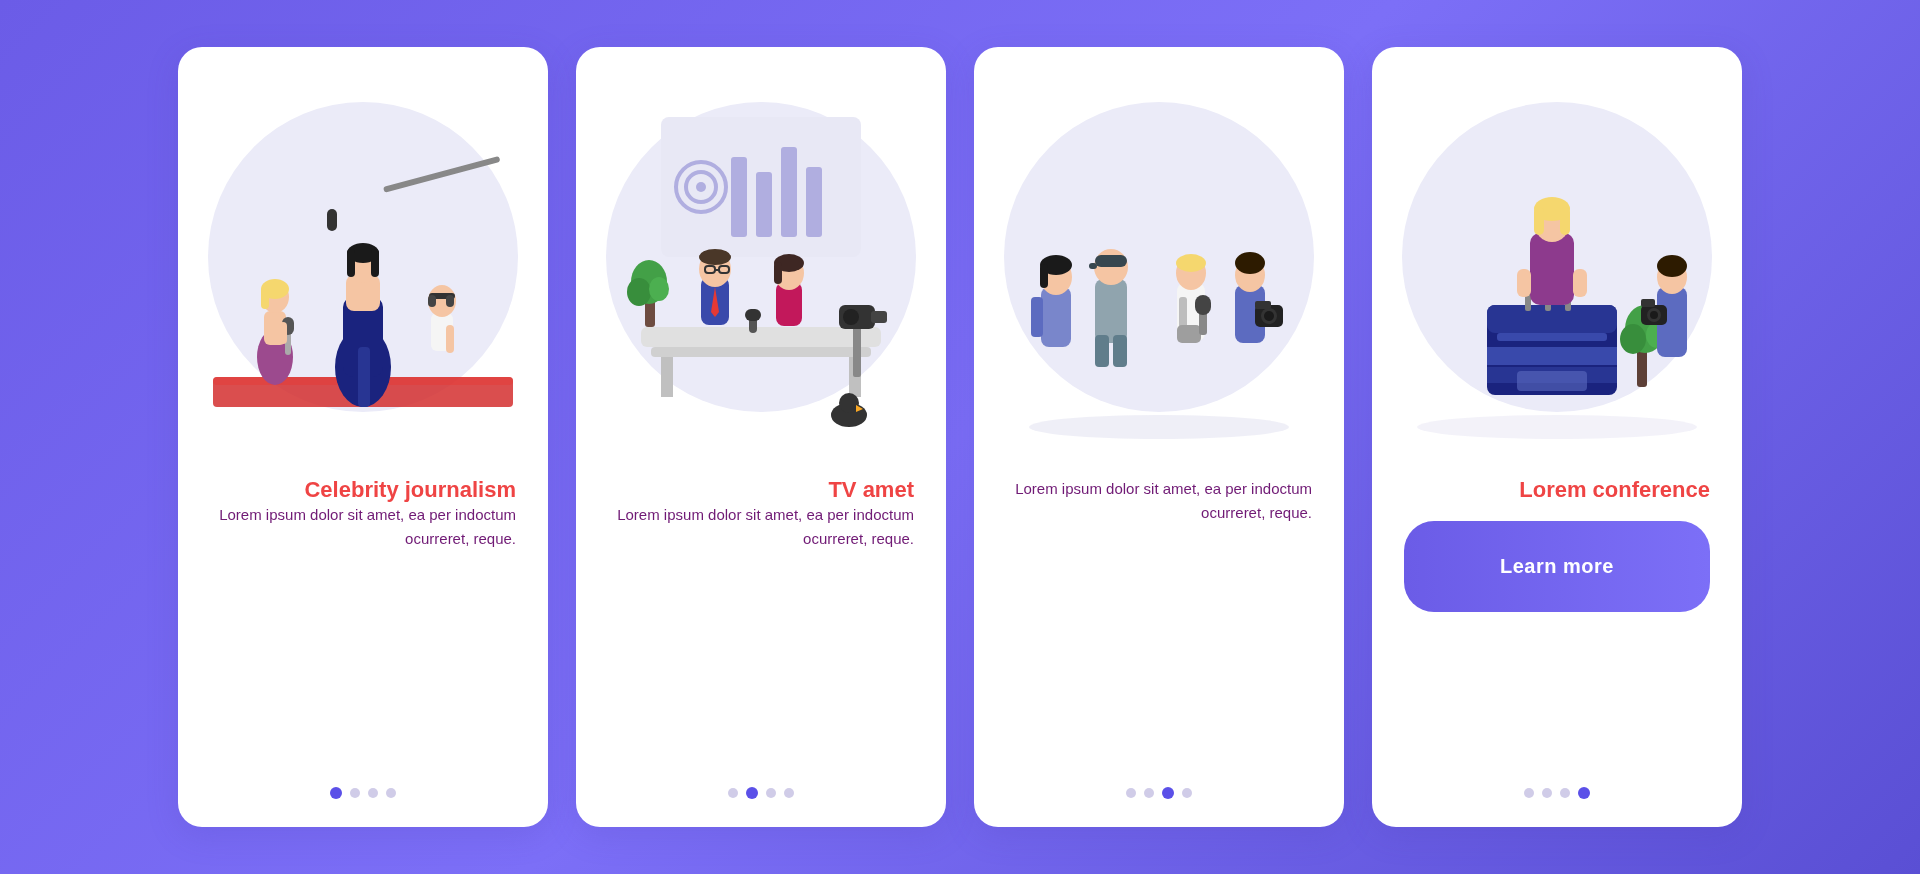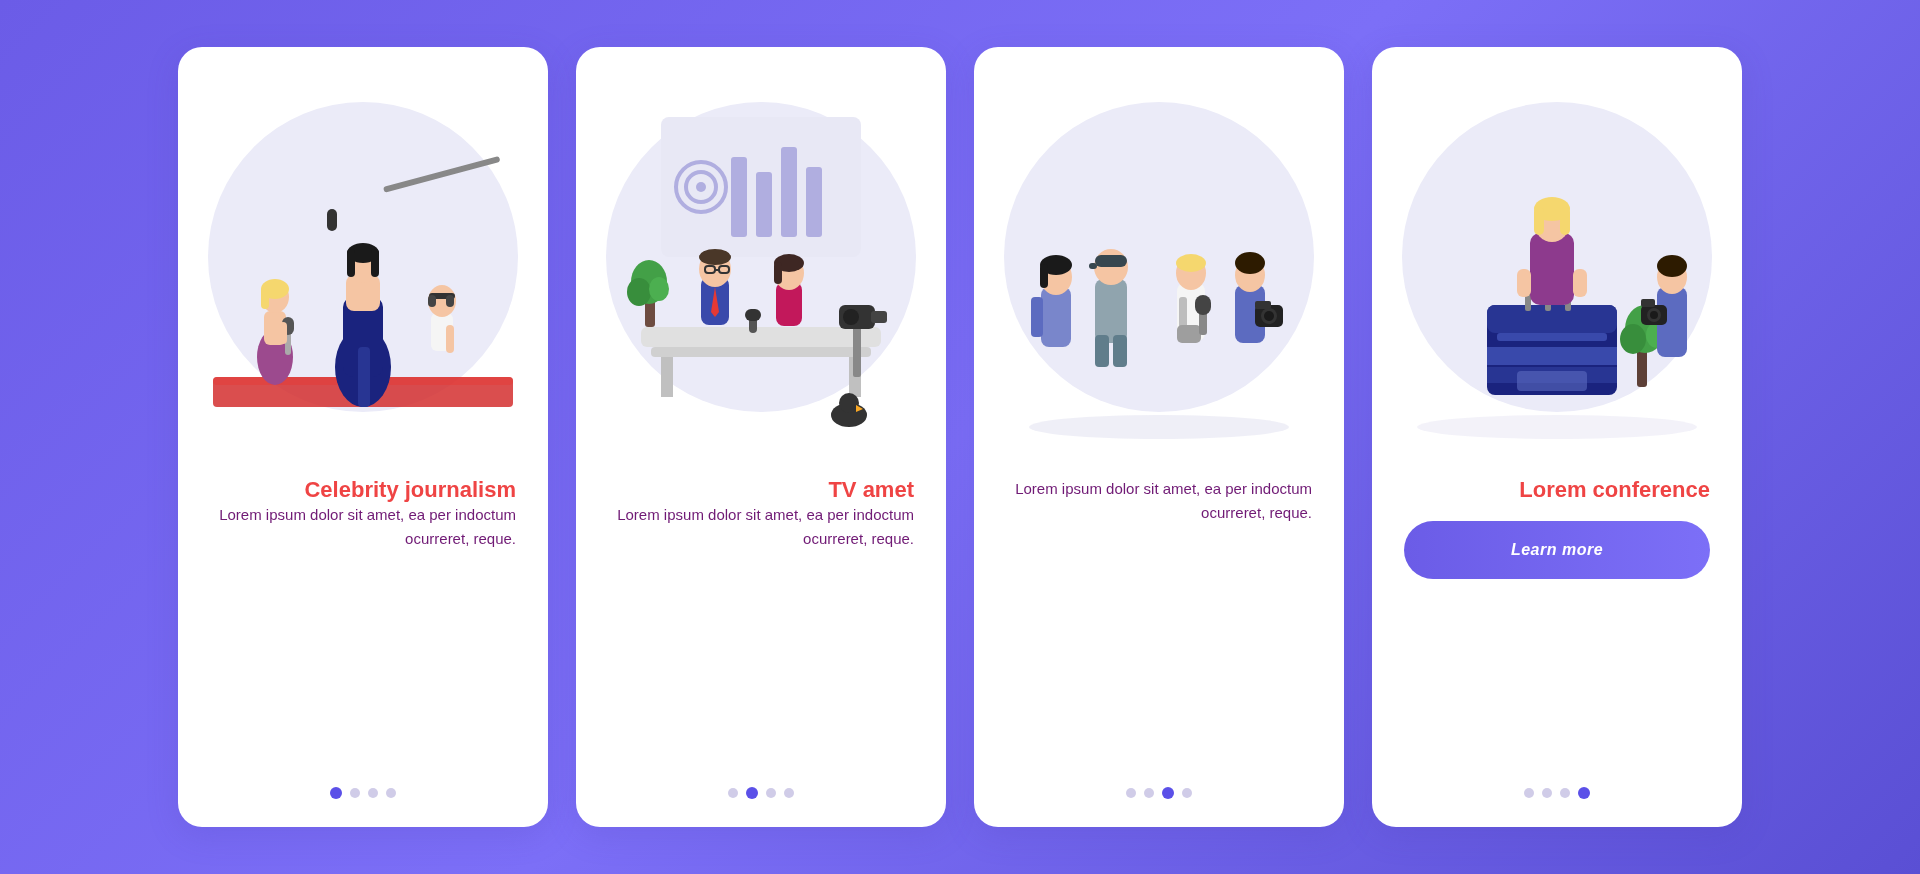--- a/index.html
+++ b/index.html
@@ -107,26 +107,25 @@
       height: 12px;
     }
 
     .learn-more-btn {
       margin-top: 18px;
       width: 100%;
       background: linear-gradient(90deg, #6b5ce7, #7c6ff7);
       color: #fff;
       border: none;
       border-radius: 30px;
-      padding: 20px 0;
-      font-size: 16px;
+      padding: 34px 0;
+      font-size: 20px;
       font-weight: 700;
       cursor: pointer;
       letter-spacing: 0.5px;
-      font-style: italic;
     }
   </style>
 </head>
 <body>
 
 <div class="cards-container">
 
   <div class="card">
     <div class="card-illustration">
       <div class="illustration-circle"></div>

